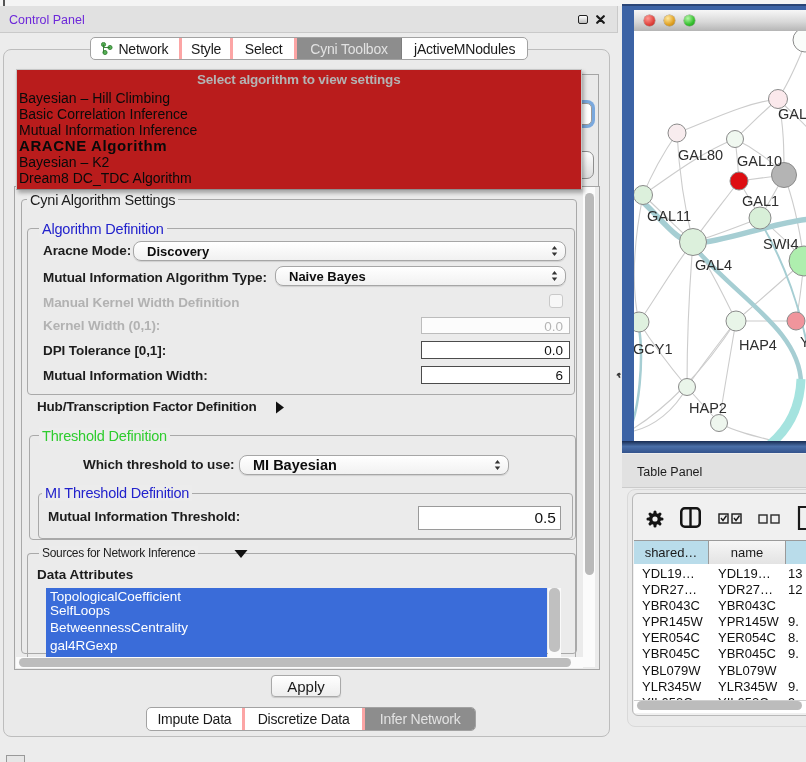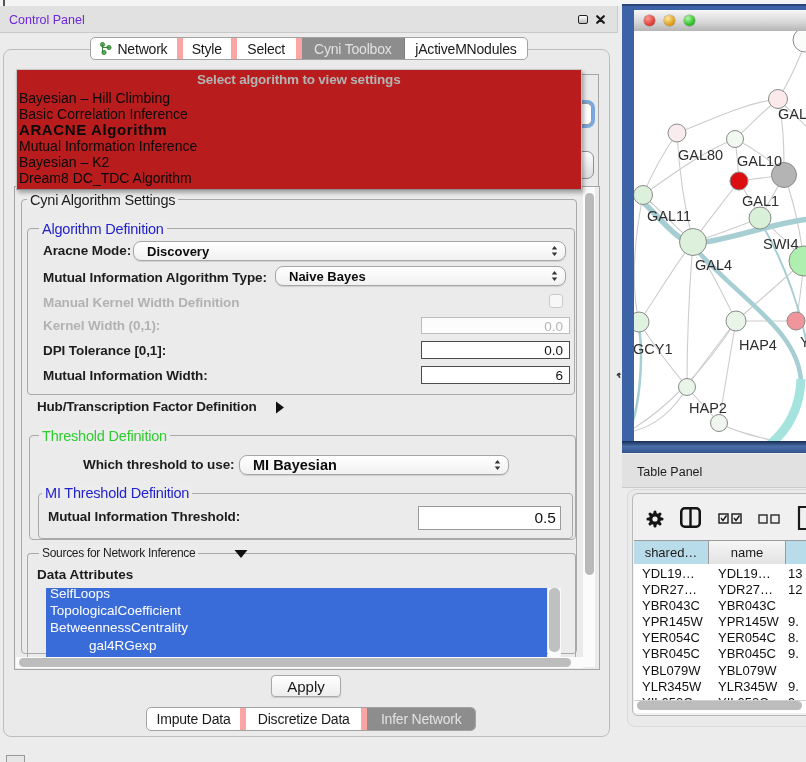--- a/index.html
+++ b/index.html
@@ -19,21 +19,21 @@
   .gb{position:absolute;border:1px solid #a9a9a9;border-radius:4px;}
   .gbl{position:absolute;background:#ececec;padding:0 3px;font-size:13.5px;
        letter-spacing:-0.3px;white-space:nowrap;}
   .tf{position:absolute;background:#fff;border:1px solid #4c4c4c;
       font-size:13.5px;color:#111;text-align:right;}
   .tf span{position:absolute;right:6px;top:50%;transform:translateY(-50%);}
   .seg{position:absolute;background:#fff;border:1px solid #a2a2a2;
        border-radius:5px;display:flex;overflow:hidden;
        font-size:14px;letter-spacing:-0.2px;color:#1a1a1a;}
   .seg>div{display:flex;align-items:center;justify-content:center;
-       border-right:6px solid #fca5a5;white-space:nowrap;}
+       border-right:3px solid #fca5a5;white-space:nowrap;}
   .seg>div:last-child{border-right:none;}
   .seg .sel{background:#8d8d8d;color:#e2e2e2;border-right:1px solid #7e7e7e;}
 </style>
 </head>
 <body>
 
 <div class="abs" style="left:0;top:0;width:806px;height:6px;background:#f4f4f4;"></div>
 <div class="abs" style="left:3px;top:0;width:2px;height:7px;background:#555;"></div>
 
 <div class="abs" style="left:0;top:6px;width:618px;height:736px;background:#ececec;">
@@ -136,24 +136,24 @@
     </div>
 
   <div class="gb" style="left:27px;top:547px;width:547px;height:104px;border-bottom:none;border-bottom-left-radius:0;border-bottom-right-radius:0;"></div>
   <div class="gbl" style="left:39px;top:540px;letter-spacing:-0.3px;font-size:12px;color:#1d1d1d;">Sources for Network Inference</div>
   <svg class="abs" style="left:234px;top:543px;" width="14" height="10" viewBox="0 0 14 10">
       <path d="M0.5 1 L13.5 1 L7 9 Z" fill="#111"></path>
     </svg>
   <div class="lbl abs" style="left:37px;top:561px;letter-spacing:0;">Data Attributes</div>
 
   <div class="abs" style="left:46px;top:582px;width:501px;height:69px;background:#3a6cd9;color:#fff;font-size:13.5px;line-height:17.2px;padding-top:0;overflow:hidden;">
+    <div style="padding-left:4px;">TopologicalCoefficient</div>
     <div style="padding-left:4px;margin-top:-3px;">SelfLoops</div>
-    <div style="padding-left:4px;">TopologicalCoefficient</div>
     <div style="padding-left:4px;">BetweennessCentrality</div>
-    <div style="padding-left:4px;margin-left:39px;">gal4RGexp</div>
+    <div style="padding-left:4px;">gal4RGexp</div>
   </div>
   <div class="abs" style="left:548px;top:582px;width:13px;height:69px;background:#fafafa;"></div>
   <div class="abs" style="left:549px;top:582px;width:11px;height:64px;background:#c0c0c0;border-radius:5px;"></div>
 
   <div class="abs" style="left:16px;top:651px;width:567px;height:11px;background:#fbfbfb;"></div>
   <div class="abs" style="left:19px;top:652px;width:552px;height:9px;background:#bdbdbd;border-radius:4.5px;"></div>
 
   <div class="abs" style="left:271px;top:669px;width:68px;height:20px;background:linear-gradient(#ffffff,#ededed);border:1px solid #a9a9a9;border-radius:4px;box-shadow:0 1px 1px rgba(0,0,0,0.15);display:flex;align-items:center;justify-content:center;font-size:15px;color:#1a1a1a;">Apply</div>
 
   <div class="seg" style="left:146px;top:701px;width:328px;height:22px;">
@@ -161,22 +161,22 @@
     <div style="width:119px;">Discretize Data</div>
     <div class="sel" style="width:111px;">Infer Network</div>
   </div>
 </div>
 
 <div class="abs" style="left:16px;top:69px;width:564px;height:119px;background:#b91c1c;border:1px solid #c6c6c6;border-bottom:1px solid #8e8e8e;box-shadow:2px 3px 4px rgba(0,0,0,0.30);z-index:30;">
   <div class="abs" style="left:180px;top:2px;width:204px;font-size:13.5px;font-weight:bold;color:#b4b4b4;letter-spacing:-0.2px;">Select algorithm to view settings</div>
   <div class="abs" style="left:2px;top:20px;font-size:14px;color:#0a0a0a;line-height:16px;">
     <div>Bayesian – Hill Climbing</div>
     <div>Basic Correlation Inference</div>
+    <div>Mutual Information Inference</div>
     <div style="font-weight:bold;font-size:15px;letter-spacing:0.6px;line-height:16px;">ARACNE Algorithm</div>
-    <div>Mutual Information Inference</div>
     <div>Bayesian – K2</div>
     <div>Dream8 DC_TDC Algorithm</div>
   </div>
 </div>
 
 <div class="abs" style="left:6px;top:755px;width:17px;height:10px;border:1.5px solid #999;background:#e6e6e6;"></div>
 
 <svg class="abs" style="left:616px;top:372px;z-index:5;" width="6" height="7" viewBox="0 0 6 7">
     <path d="M0.5 3.5 C1 1.5 2.5 0.5 4 1 L5 2.5 L3.5 3 L4.5 5.5 L3 6 L2 3.8 Z" fill="#3a3a3a"></path>
   </svg>

